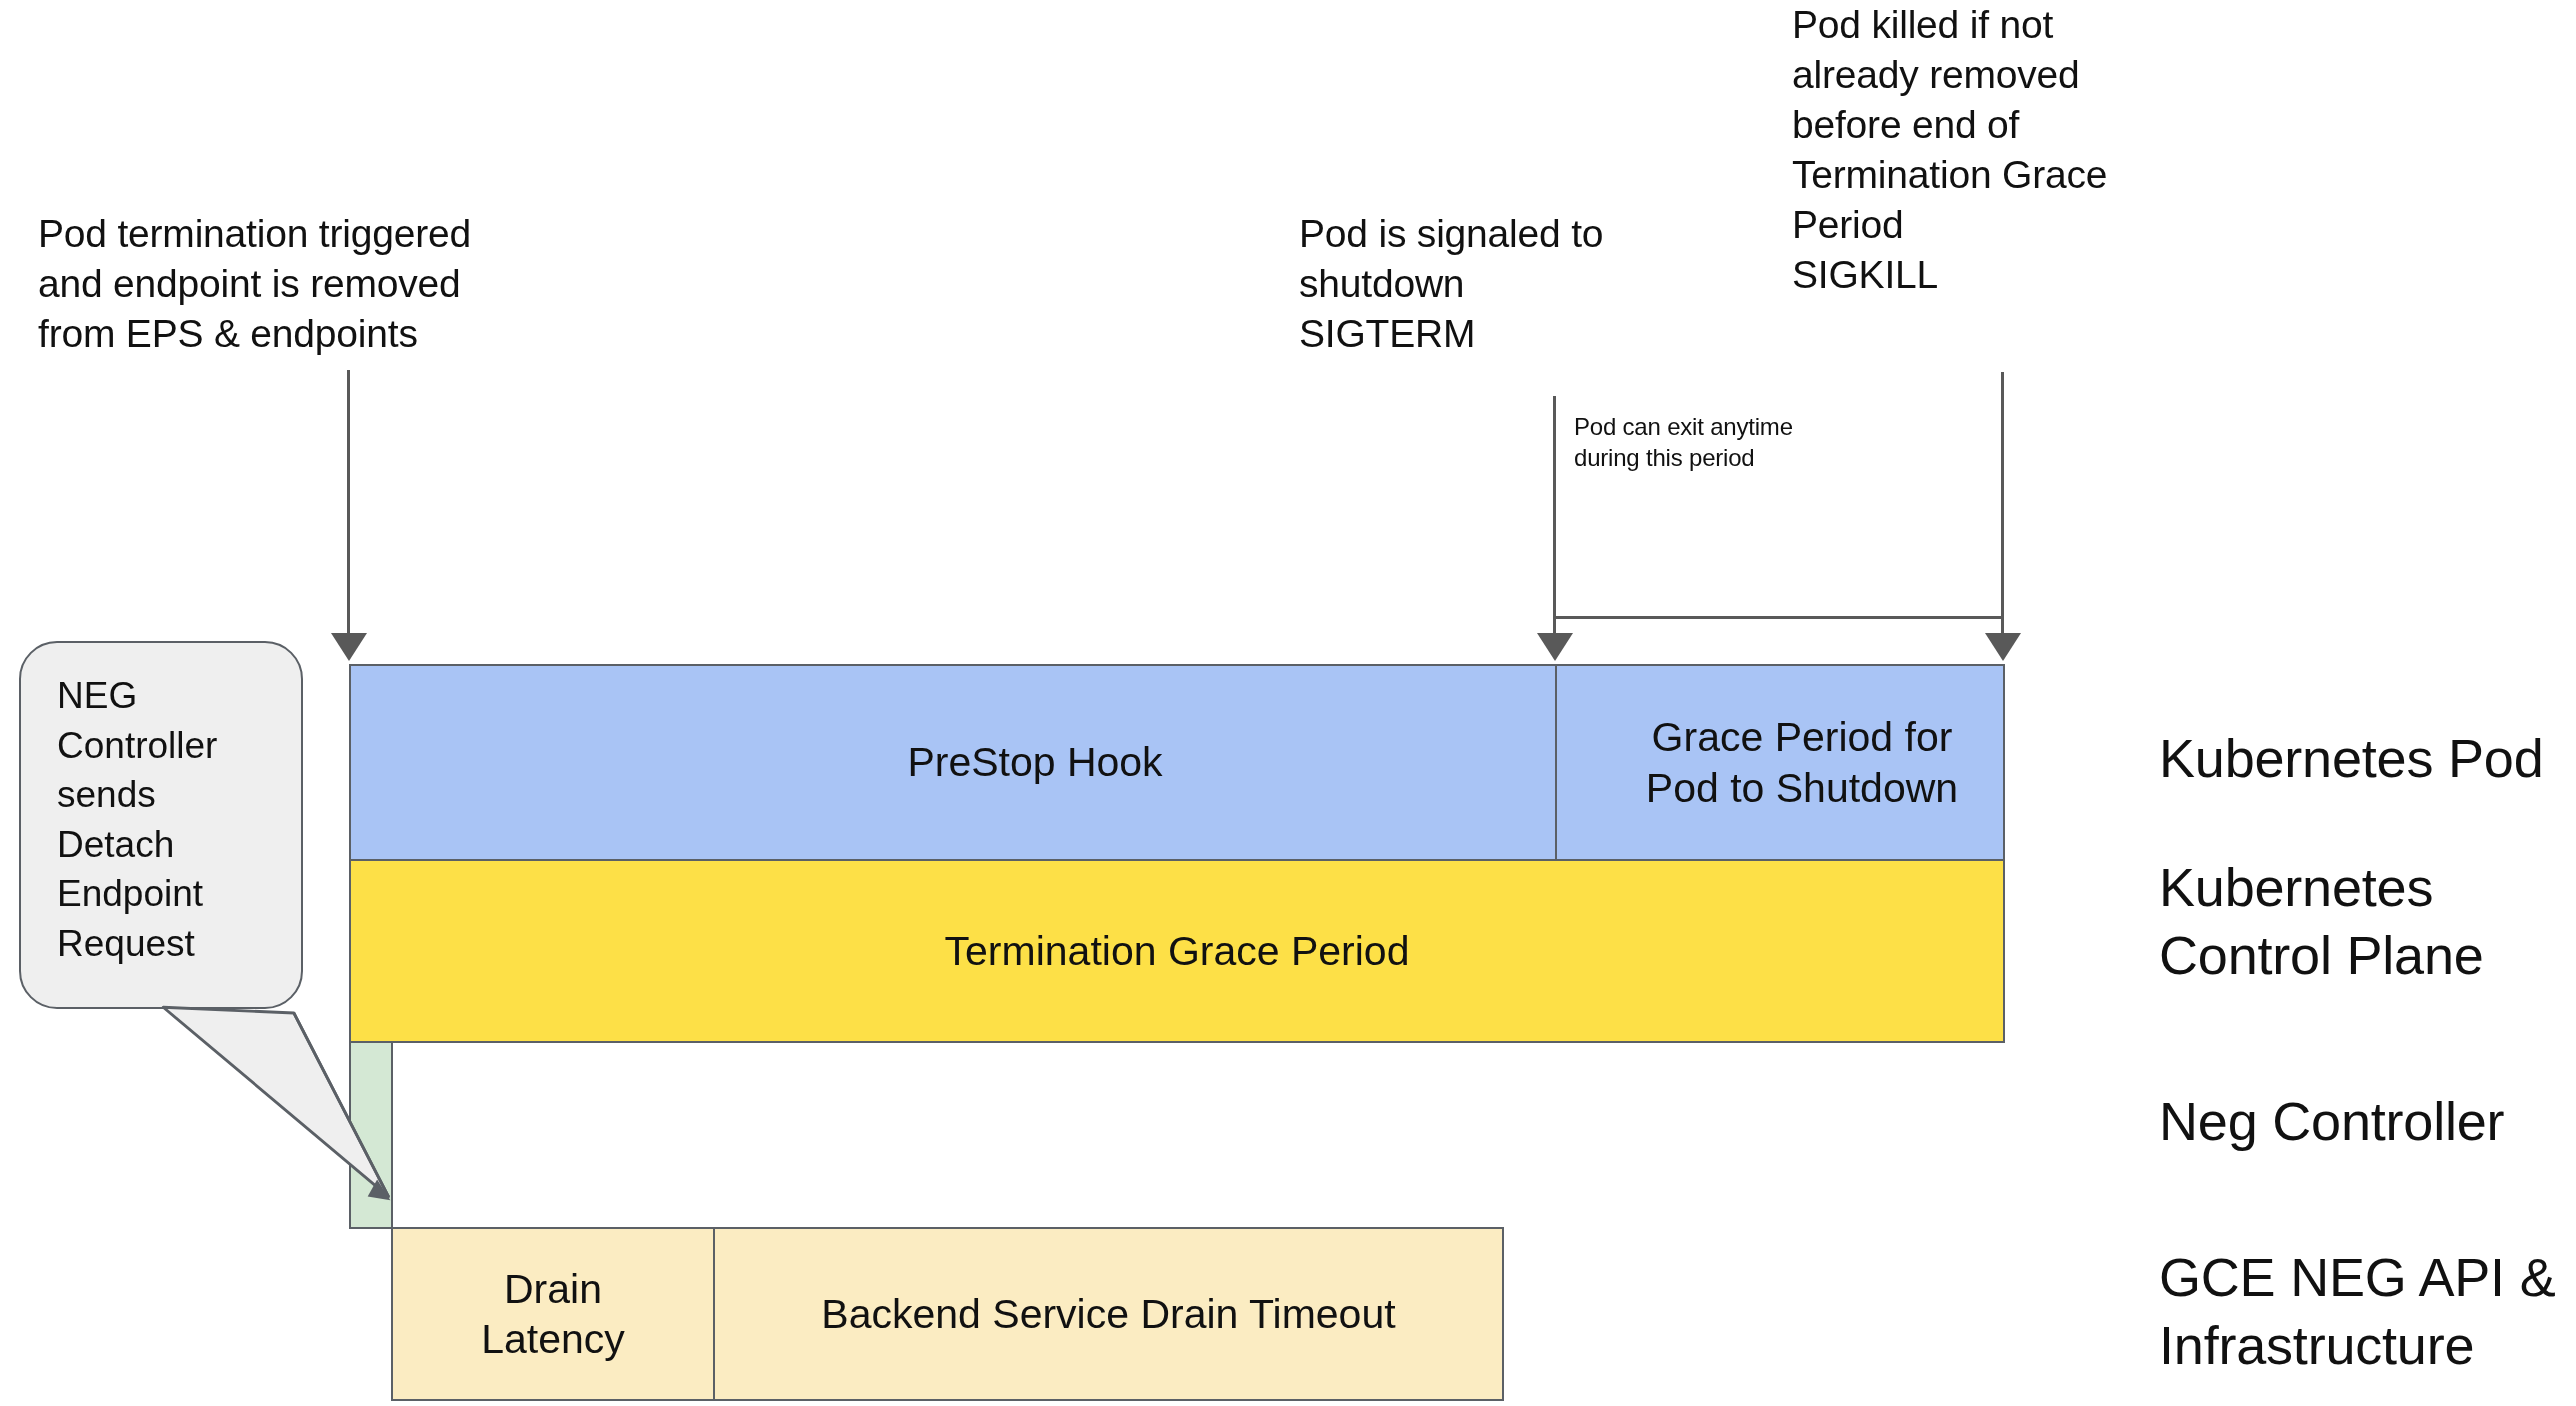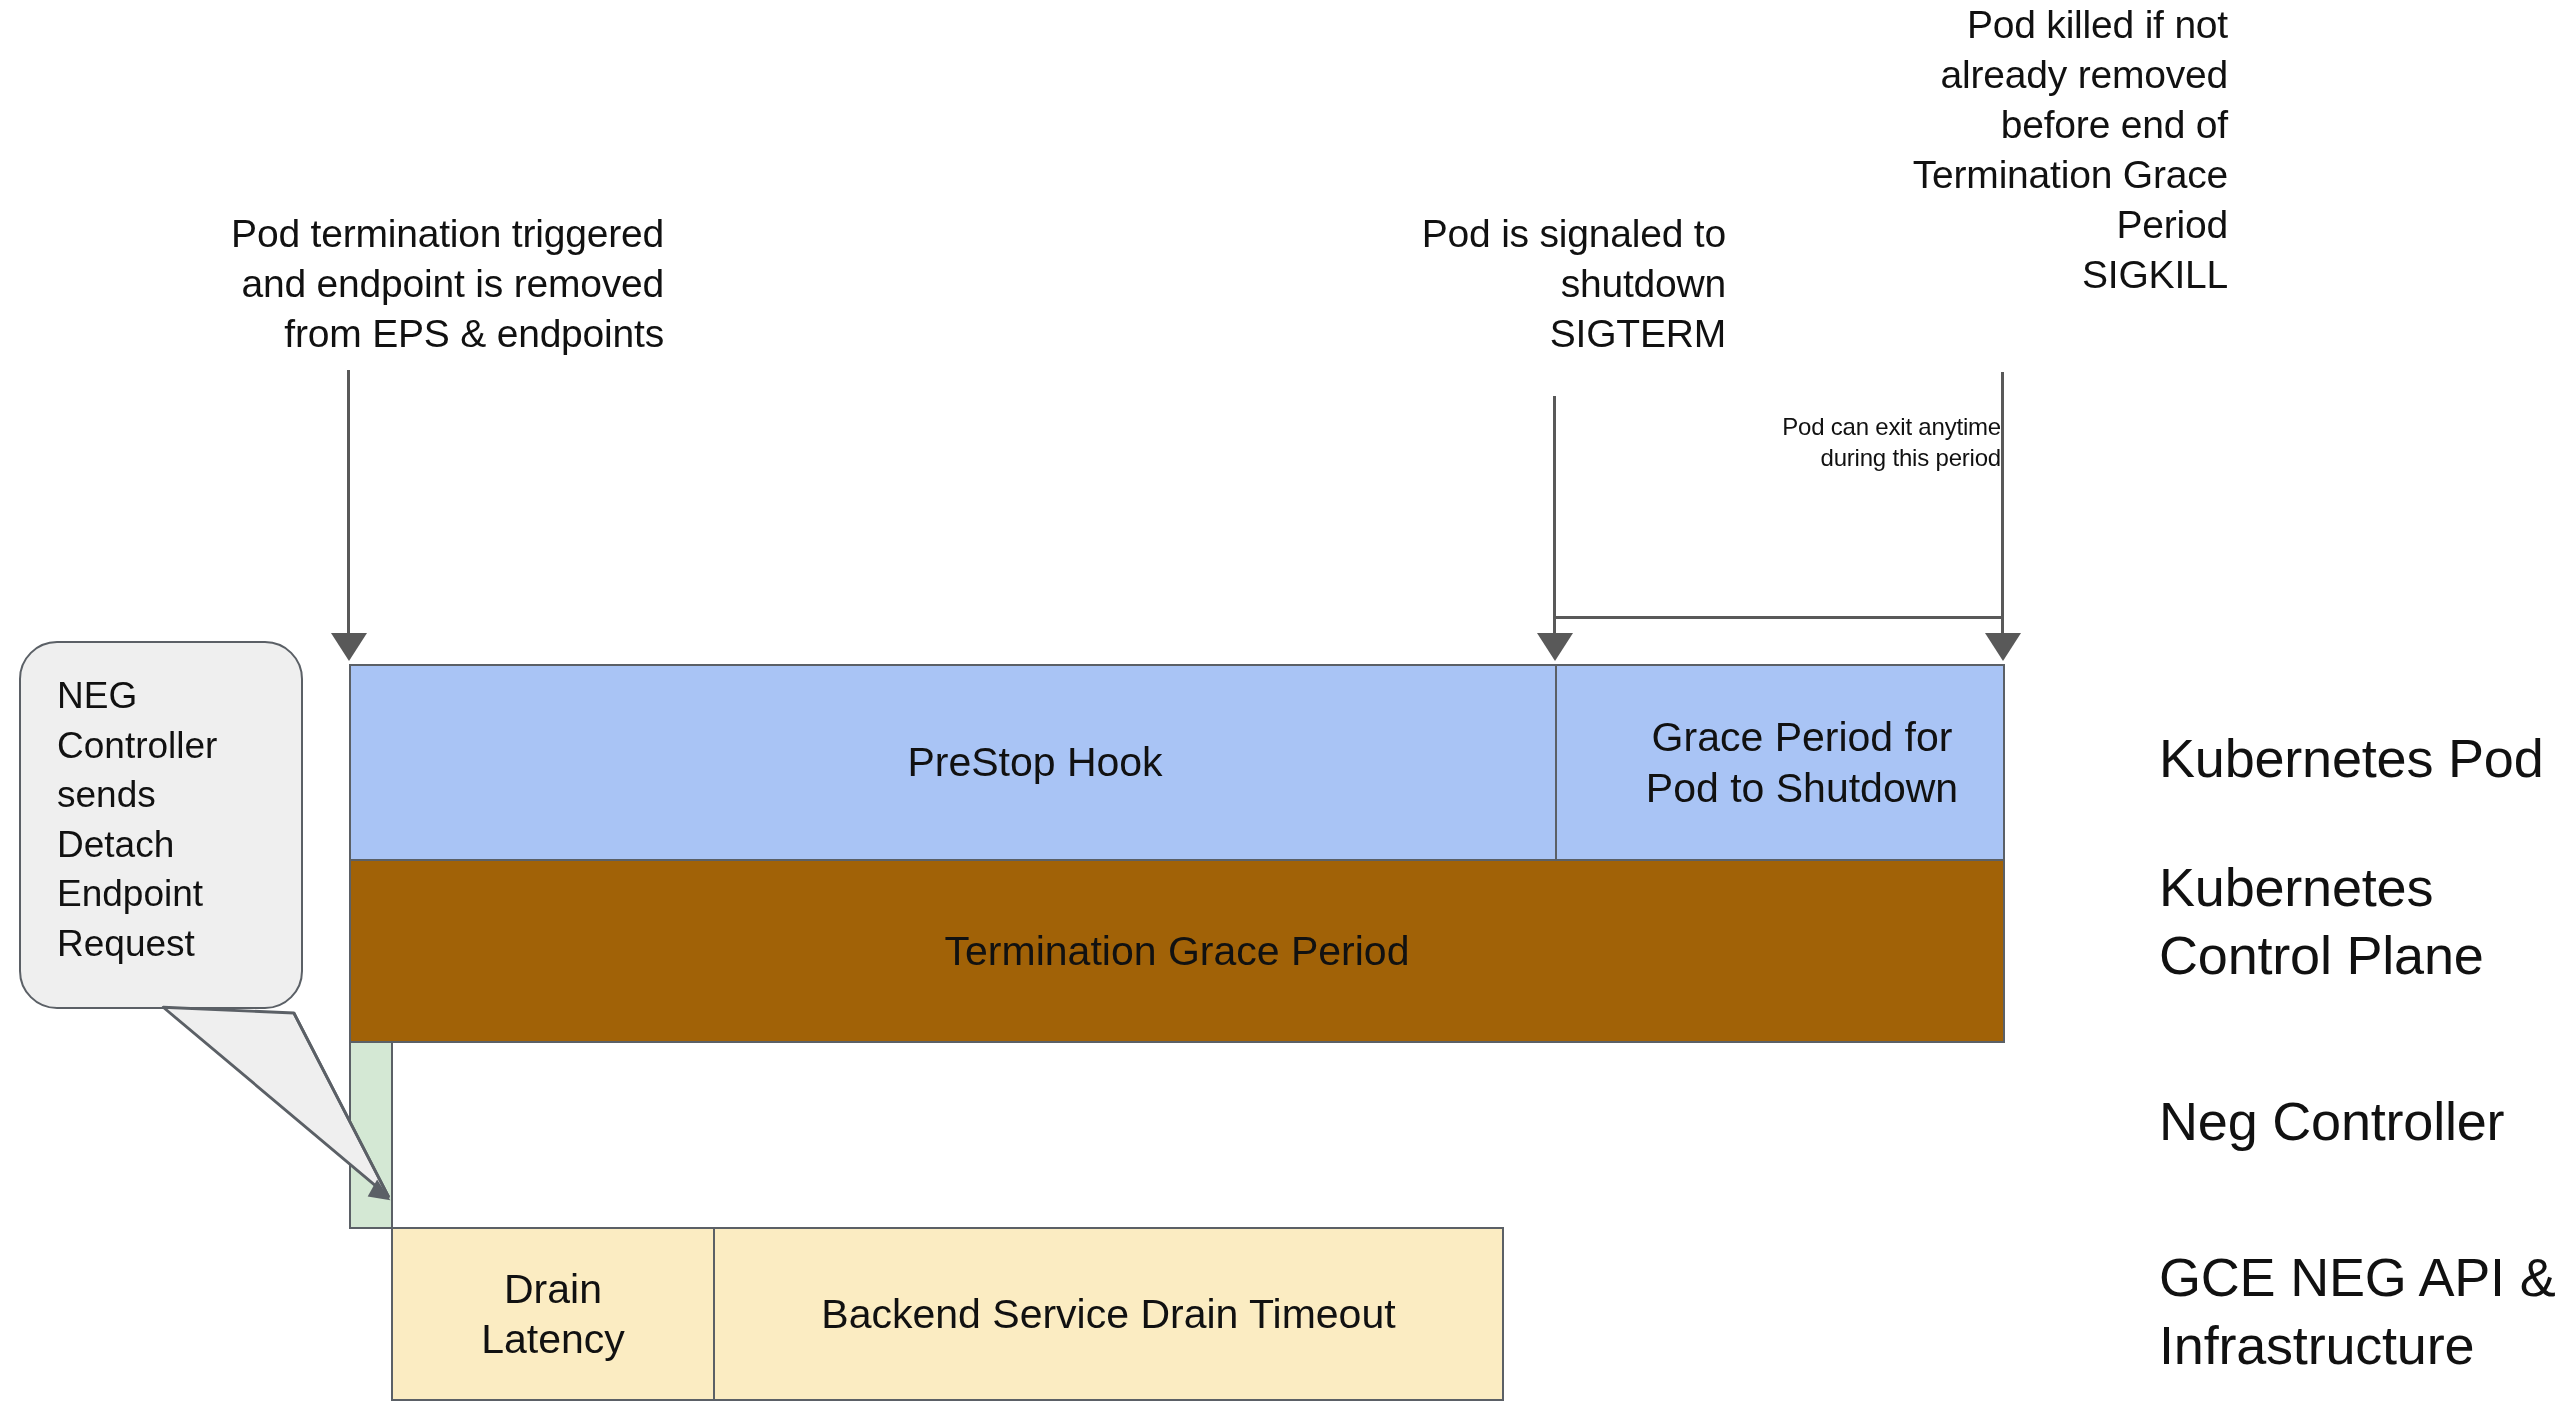--- a/index.html
+++ b/index.html
@@ -9,21 +9,21 @@
     font-family:"Liberation Sans","DejaVu Sans",sans-serif;
     color:#111111;
     overflow:hidden;
     position:relative;
   }
   #stage{position:absolute;inset:0;width:2576px;height:1406px;}
 
   
   .note{
     position:absolute;
-    text-align:right;
+    text-align:left;
     line-height:1.28;
     font-size:39px;
     color:#111;
     white-space:pre-line;
     letter-spacing:-0.2px;
   }
   #note-termination{ left:38px;  top:209px;  width:626px; }
   #note-sigterm   { left:1299px; top:209px;  width:427px; }
   #note-sigkill   { left:1792px; top:0px;    width:436px; }
   #note-exit      { left:1574px; top:412px;  width:427px; font-size:24px;}
@@ -54,21 +54,21 @@
     border:2.8px solid #5b6066;
     display:flex;
     align-items:center;
     justify-content:center;
     text-align:center;
     font-size:41px;
     line-height:1.22;
     color:#111;
   }
   .bar.blue  { background:#A9C4F5; }
-  .bar.lblue { background:#a16207; }
+  .bar.lblue { background:#fde047; }
   .bar.green { background:#D4E8D4; }
   .bar.yellow{ background:#FBECC2; }
 
   
   .lane-label{
     position:absolute;
     font-size:54px;
     line-height:1.25;
     color:#111;
     white-space:pre-line;

